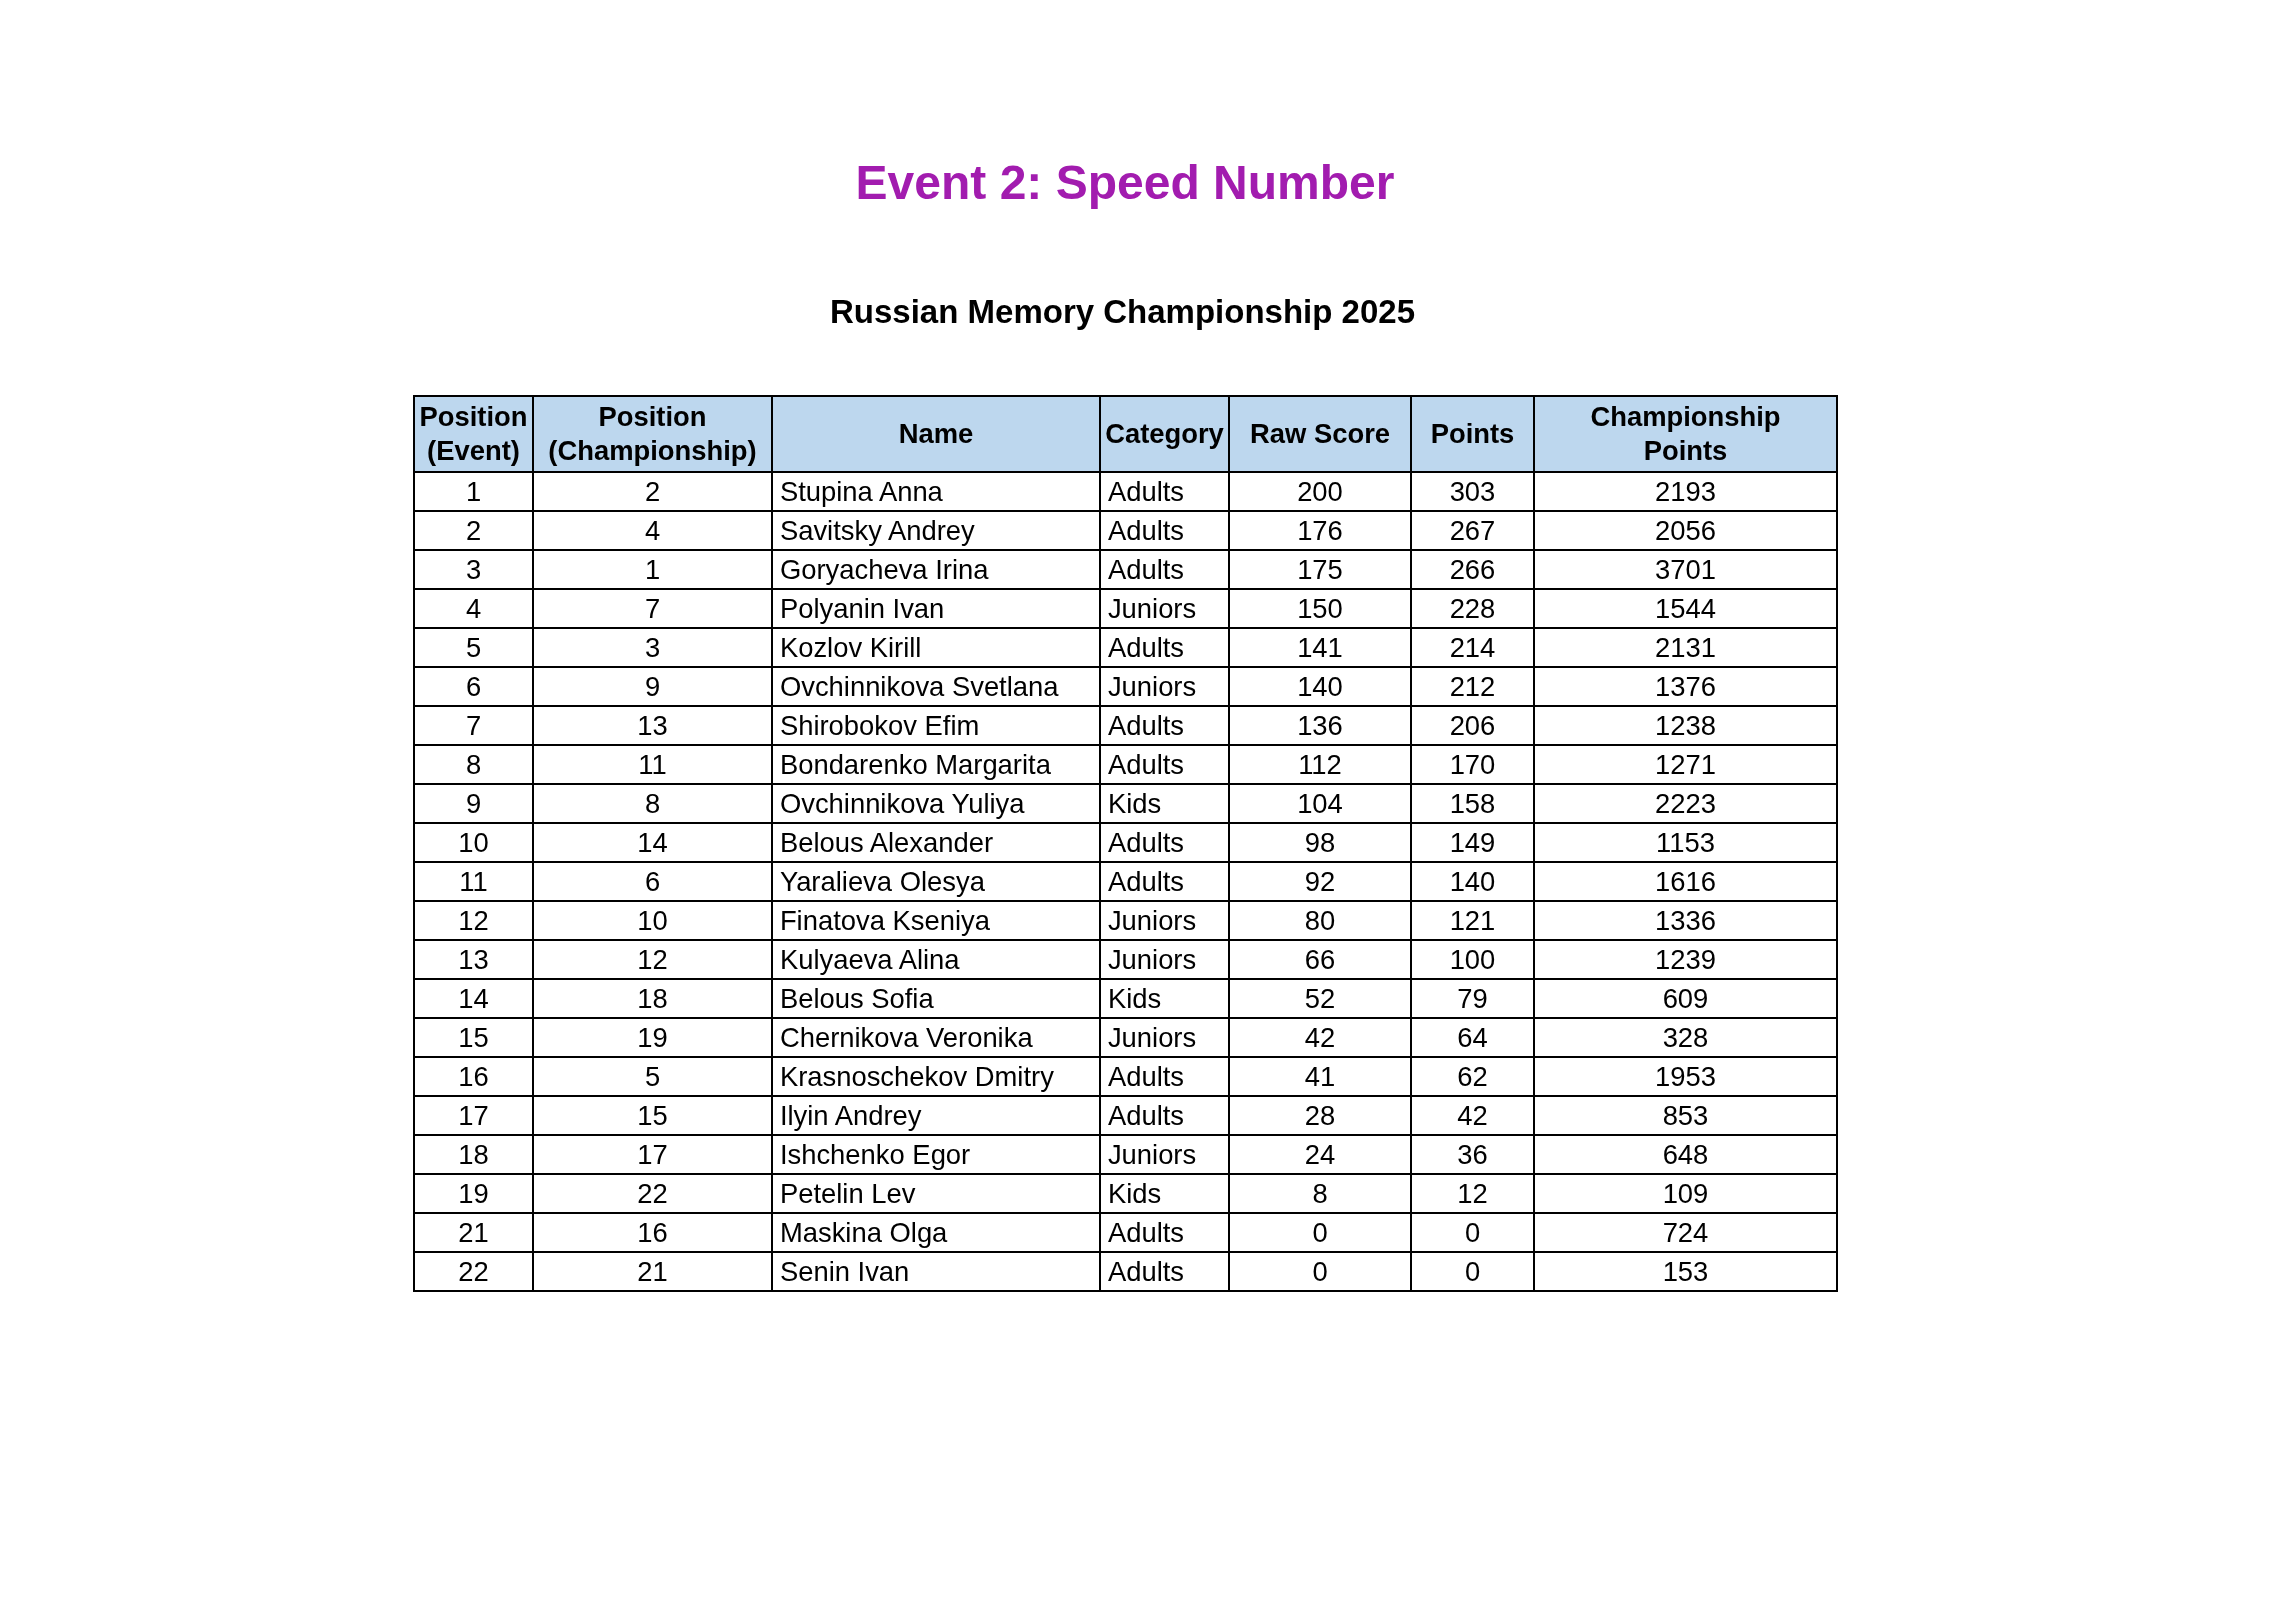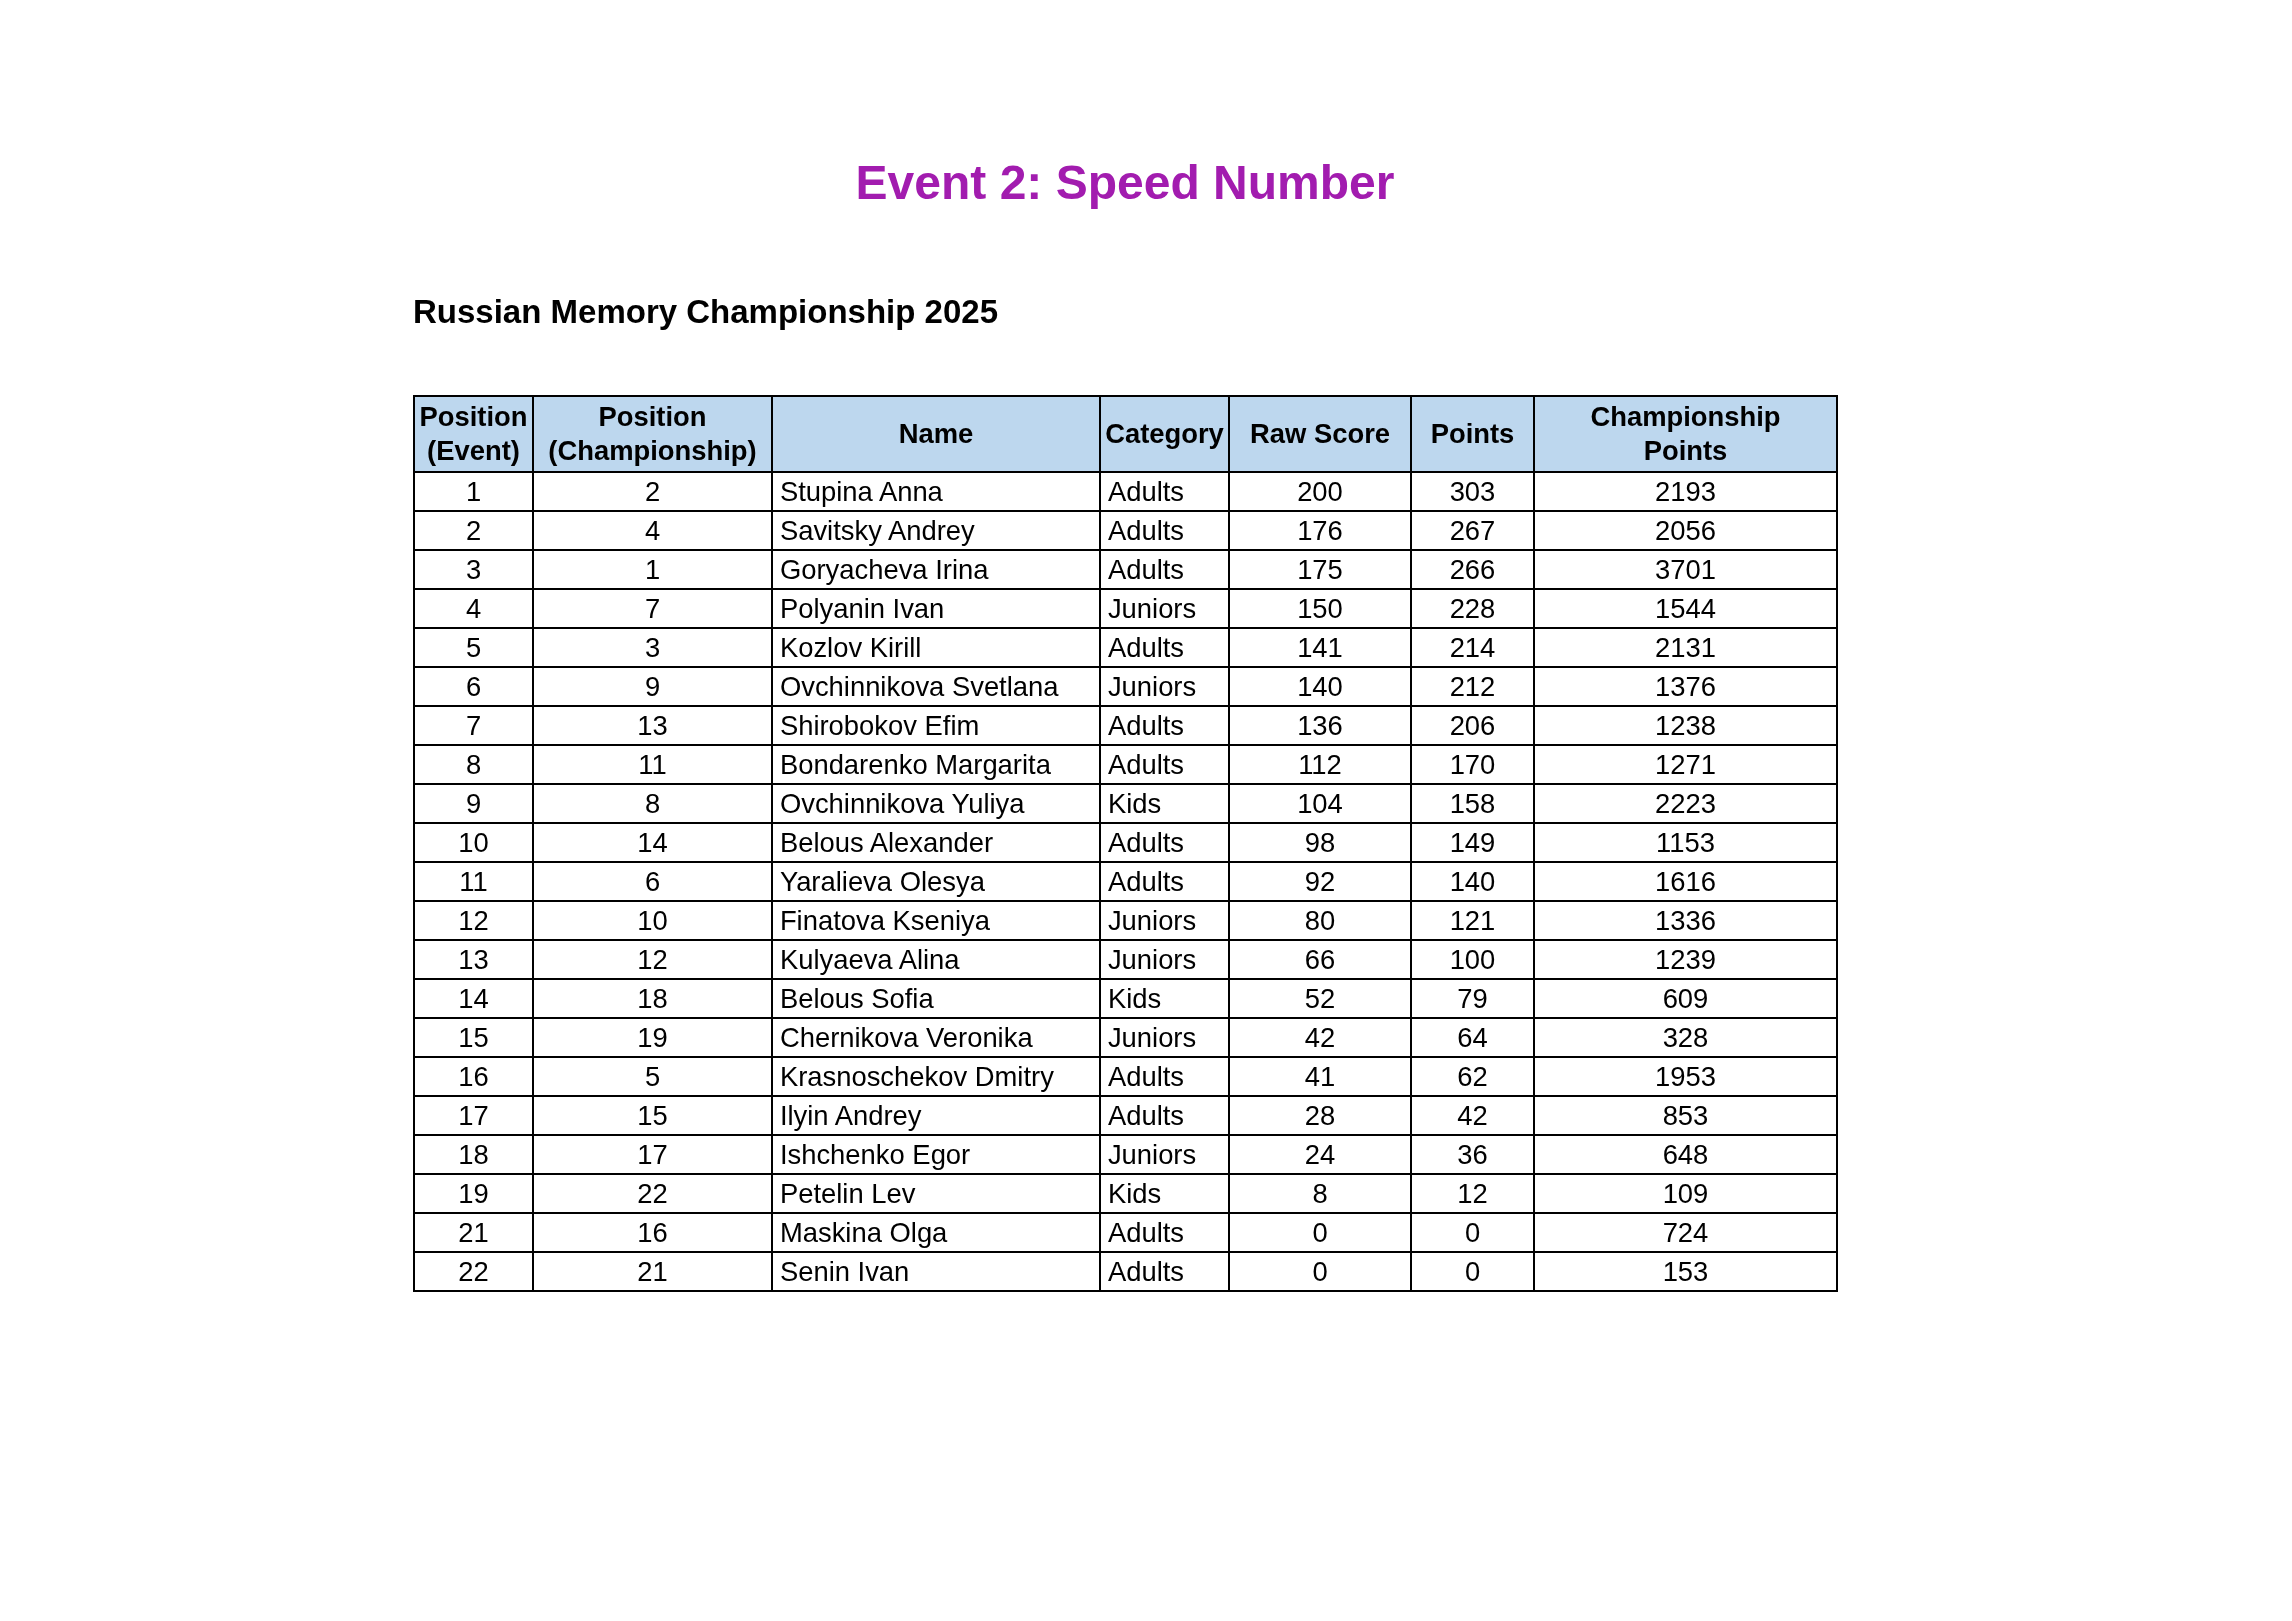--- a/index.html
+++ b/index.html
@@ -22,21 +22,21 @@
     font-size: 48px;
     font-weight: bold;
     color: #a21caf;
     letter-spacing: 0px;
   }
   .subtitle {
     position: absolute;
     top: 288px;
     left: 413px;
     width: 1419px;
-    text-align: left;
+    text-align: center;
     font-size: 33px;
     font-weight: bold;
     color: #000000;
     line-height: 1.48;
   }
   table.results {
     position: absolute;
     top: 395px;
     left: 413px;
     width: 1424px;

